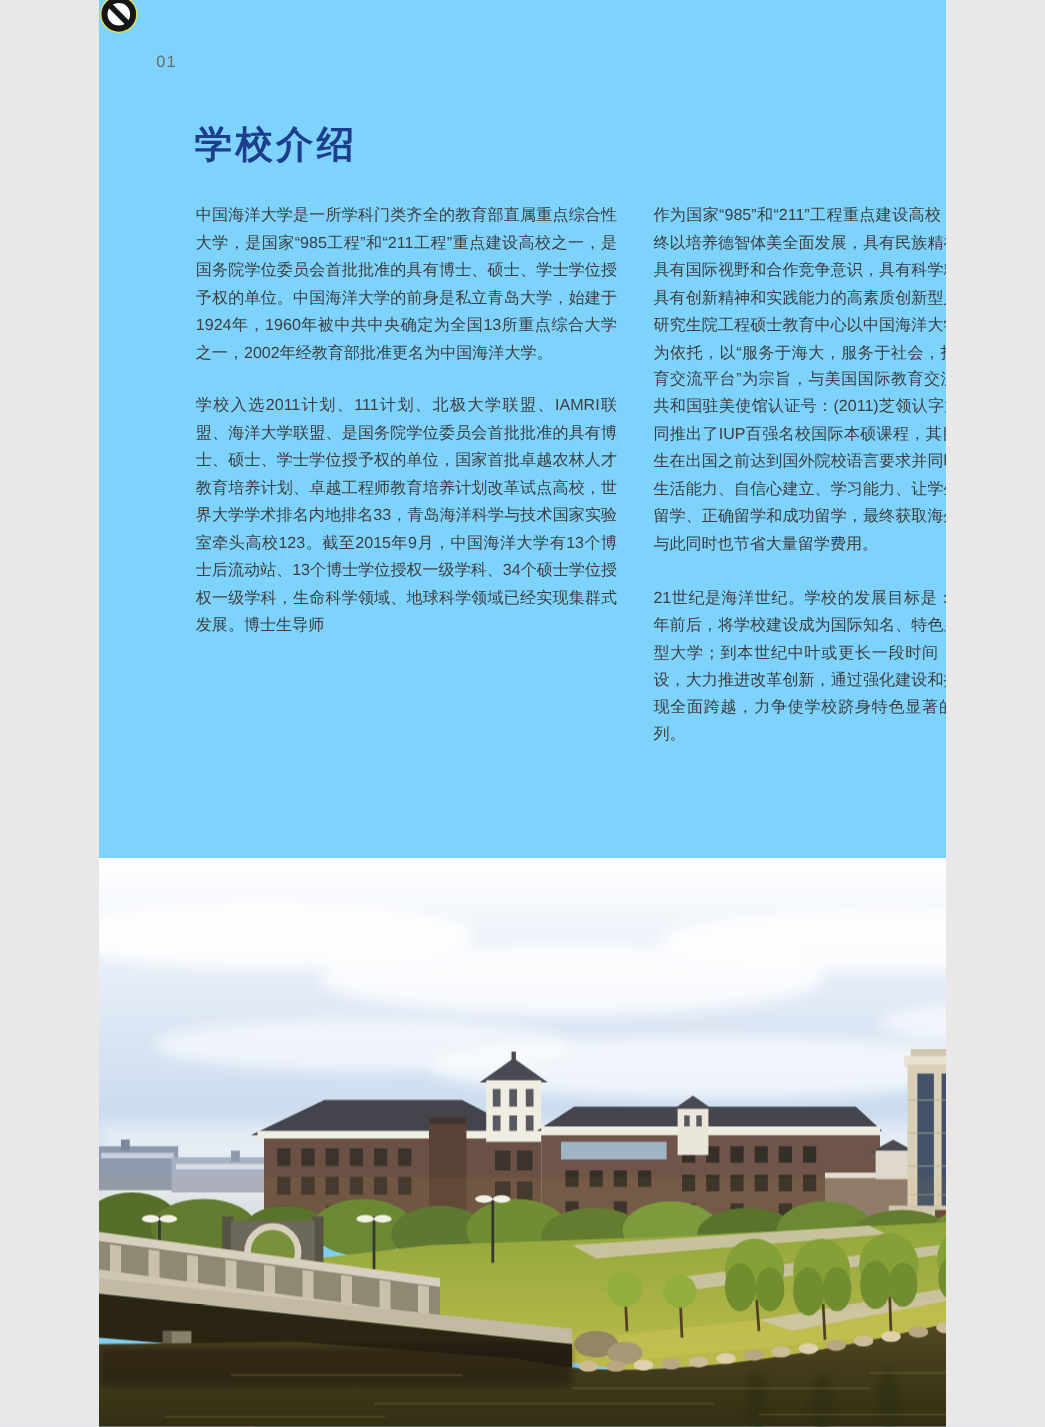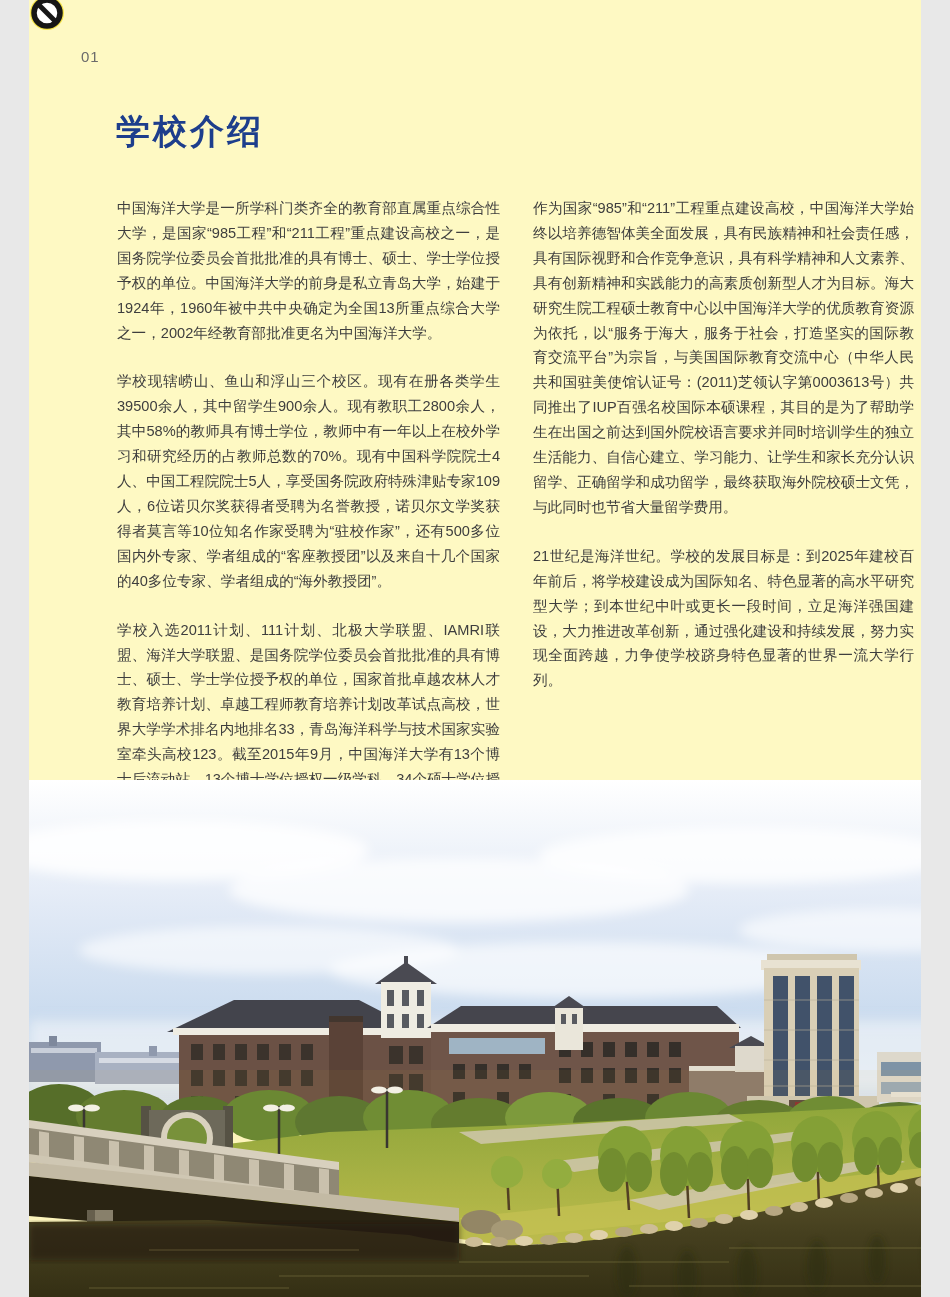--- a/index.html
+++ b/index.html
@@ -1,39 +1,39 @@
 <!DOCTYPE html>
 <html><head>
 <meta charset="utf-8">
 <style>
   html,body{margin:0;padding:0;background:#e8e8e8;}
   .page{
-    position:relative;width:892px;height:1297px;margin:0 auto;
-    background:#fef9c3;overflow:hidden;
+    position:relative;width:770px;height:1297px;margin:0 auto;
+    background:#7dd3fc;overflow:hidden;
     font-family:"Liberation Sans","DejaVu Sans",sans-serif;
   }
   .corner-icon{position:absolute;width:44px;height:44px;}
   .corner-icon.left{left:-4px;top:-9px;}
   .corner-icon.right{left:911px;top:-9px;}
   .page-number{
     position:absolute;left:52px;top:48px;
     font-size:15px;letter-spacing:1px;color:#6b6b6b;
   }
   .page-title{
     position:absolute;left:87px;top:86px;
     font-size:34px;font-weight:bold;letter-spacing:3px;color:#1d3e8c;font-family:Liberation Serif, serif;
   }
   .col{
     position:absolute;top:180px;width:383px;
     font-size:14.6px;line-height:24.9px;color:#3e3e3e;
     text-align:justify;text-justify:inter-ideograph;
   }
   .col.left{left:88px;}
   .col.right{left:504px;width:381px;}
-  .col p{margin:16px 0 24px 0;}
+  .col p{margin:4px 0 24px 0;}
   .photo{position:absolute;left:0;top:780px;width:950px;height:517px;}
   .photo svg{display:block;}
 </style>
 </head>
 <body>
 
 <div class="page">
 
   <div class="corner-icon left">
     <svg width="44" height="44" viewBox="0 0 44 44">
@@ -50,21 +50,20 @@
       <circle cx="22" cy="22" r="13" fill="#ffffff" stroke="#161616" stroke-width="5.5"></circle>
       <line x1="13" y1="13" x2="31" y2="31" stroke="#161616" stroke-width="5"></line>
     </svg>
   </div>
 
   <div class="page-number">01</div>
   <h1 class="page-title">学校介绍</h1>
 
   <div class="col left">
     <p>中国海洋大学是一所学科门类齐全的教育部直属重点综合性大学，是国家“985工程”和“211工程”重点建设高校之一，是国务院学位委员会首批批准的具有博士、硕士、学士学位授予权的单位。中国海洋大学的前身是私立青岛大学，始建于1924年，1960年被中共中央确定为全国13所重点综合大学之一，2002年经教育部批准更名为中国海洋大学。</p>
-    <p>学校现辖崂山、鱼山和浮山三个校区。现有在册各类学生39500余人，其中留学生900余人。现有教职工2800余人，其中58%的教师具有博士学位，教师中有一年以上在校外学习和研究经历的占教师总数的70%。现有中国科学院院士4人、中国工程院院士5人，享受国务院政府特殊津贴专家109人，6位诺贝尔奖获得者受聘为名誉教授，诺贝尔文学奖获得者莫言等10位知名作家受聘为“驻校作家”，还有500多位国内外专家、学者组成的“客座教授团”以及来自十几个国家的40多位专家、学者组成的“海外教授团”。</p>
     <p>学校入选2011计划、111计划、北极大学联盟、IAMRI联盟、海洋大学联盟、是国务院学位委员会首批批准的具有博士、硕士、学士学位授予权的单位，国家首批卓越农林人才教育培养计划、卓越工程师教育培养计划改革试点高校，世界大学学术排名内地排名33，青岛海洋科学与技术国家实验室牵头高校123。截至2015年9月，中国海洋大学有13个博士后流动站、13个博士学位授权一级学科、34个硕士学位授权一级学科，生命科学领域、地球科学领域已经实现集群式发展。博士生导师</p>
   </div>
   <div class="col right">
     <p>作为国家“985”和“211”工程重点建设高校，中国海洋大学始终以培养德智体美全面发展，具有民族精神和社会责任感，具有国际视野和合作竞争意识，具有科学精神和人文素养、具有创新精神和实践能力的高素质创新型人才为目标。海大研究生院工程硕士教育中心以中国海洋大学的优质教育资源为依托，以“服务于海大，服务于社会，打造坚实的国际教育交流平台”为宗旨，与美国国际教育交流中心（中华人民共和国驻美使馆认证号：(2011)芝领认字第0003613号）共同推出了IUP百强名校国际本硕课程，其目的是为了帮助学生在出国之前达到国外院校语言要求并同时培训学生的独立生活能力、自信心建立、学习能力、让学生和家长充分认识留学、正确留学和成功留学，最终获取海外院校硕士文凭，与此同时也节省大量留学费用。</p>
     <p>21世纪是海洋世纪。学校的发展目标是：到2025年建校百年前后，将学校建设成为国际知名、特色显著的高水平研究型大学；到本世纪中叶或更长一段时间，立足海洋强国建设，大力推进改革创新，通过强化建设和持续发展，努力实现全面跨越，力争使学校跻身特色显著的世界一流大学行列。</p>
   </div>
 
   <div class="photo">
     <svg width="950" height="517" viewBox="0 0 950 517">
       <defs>

